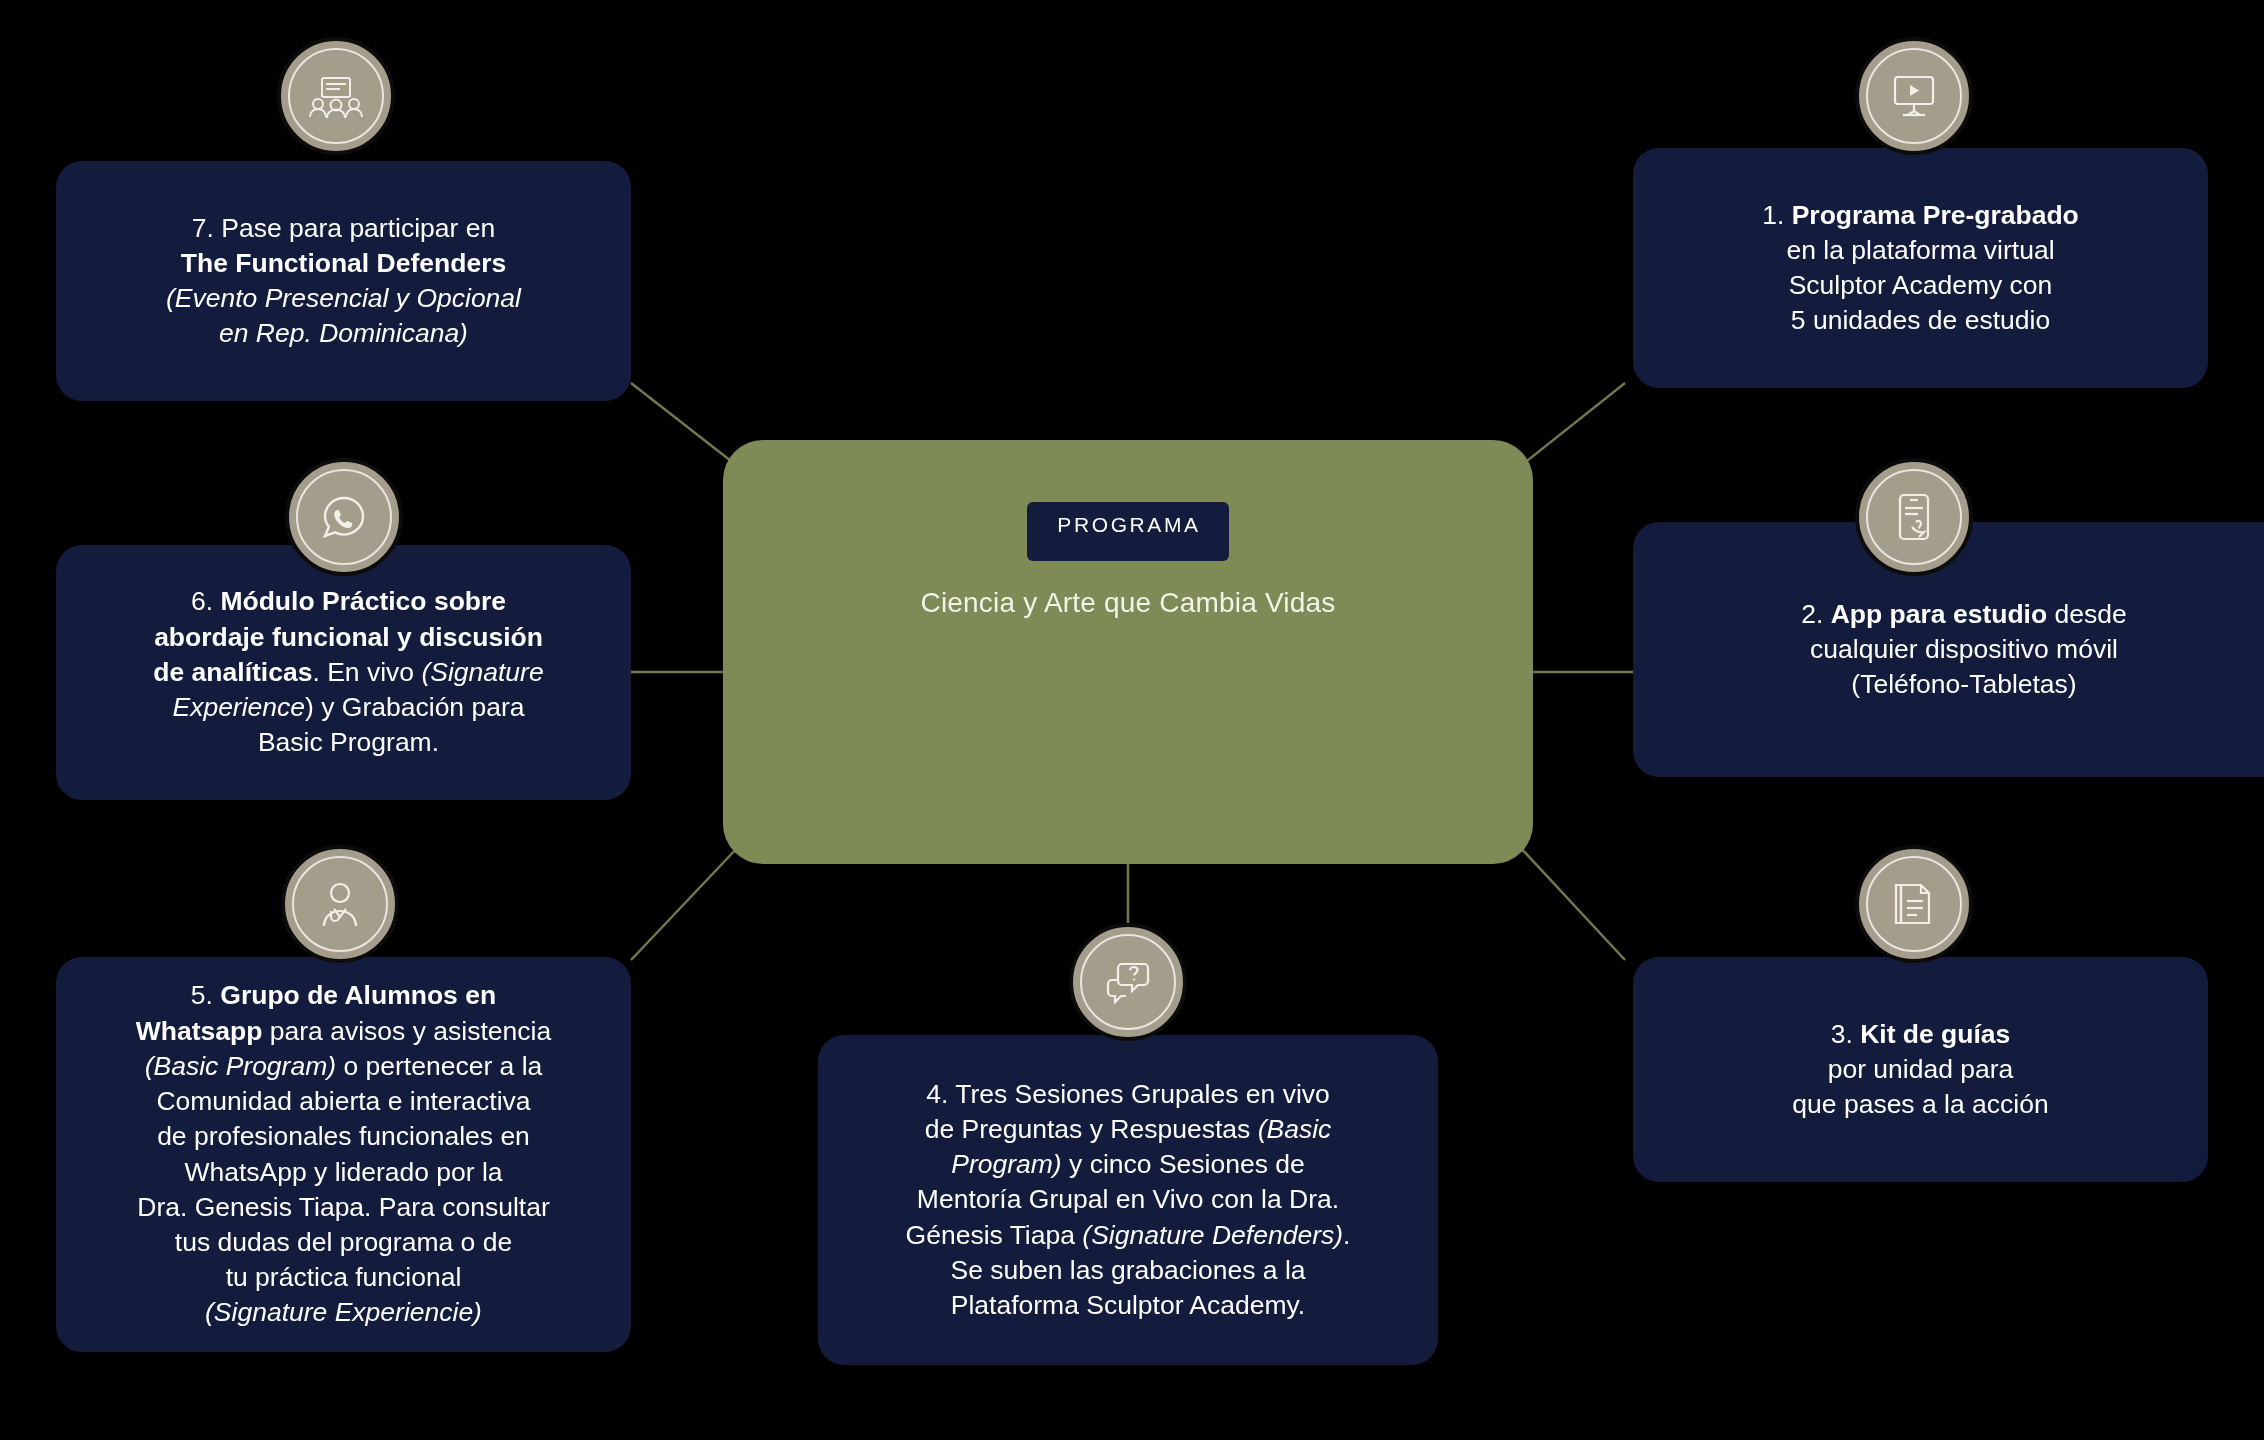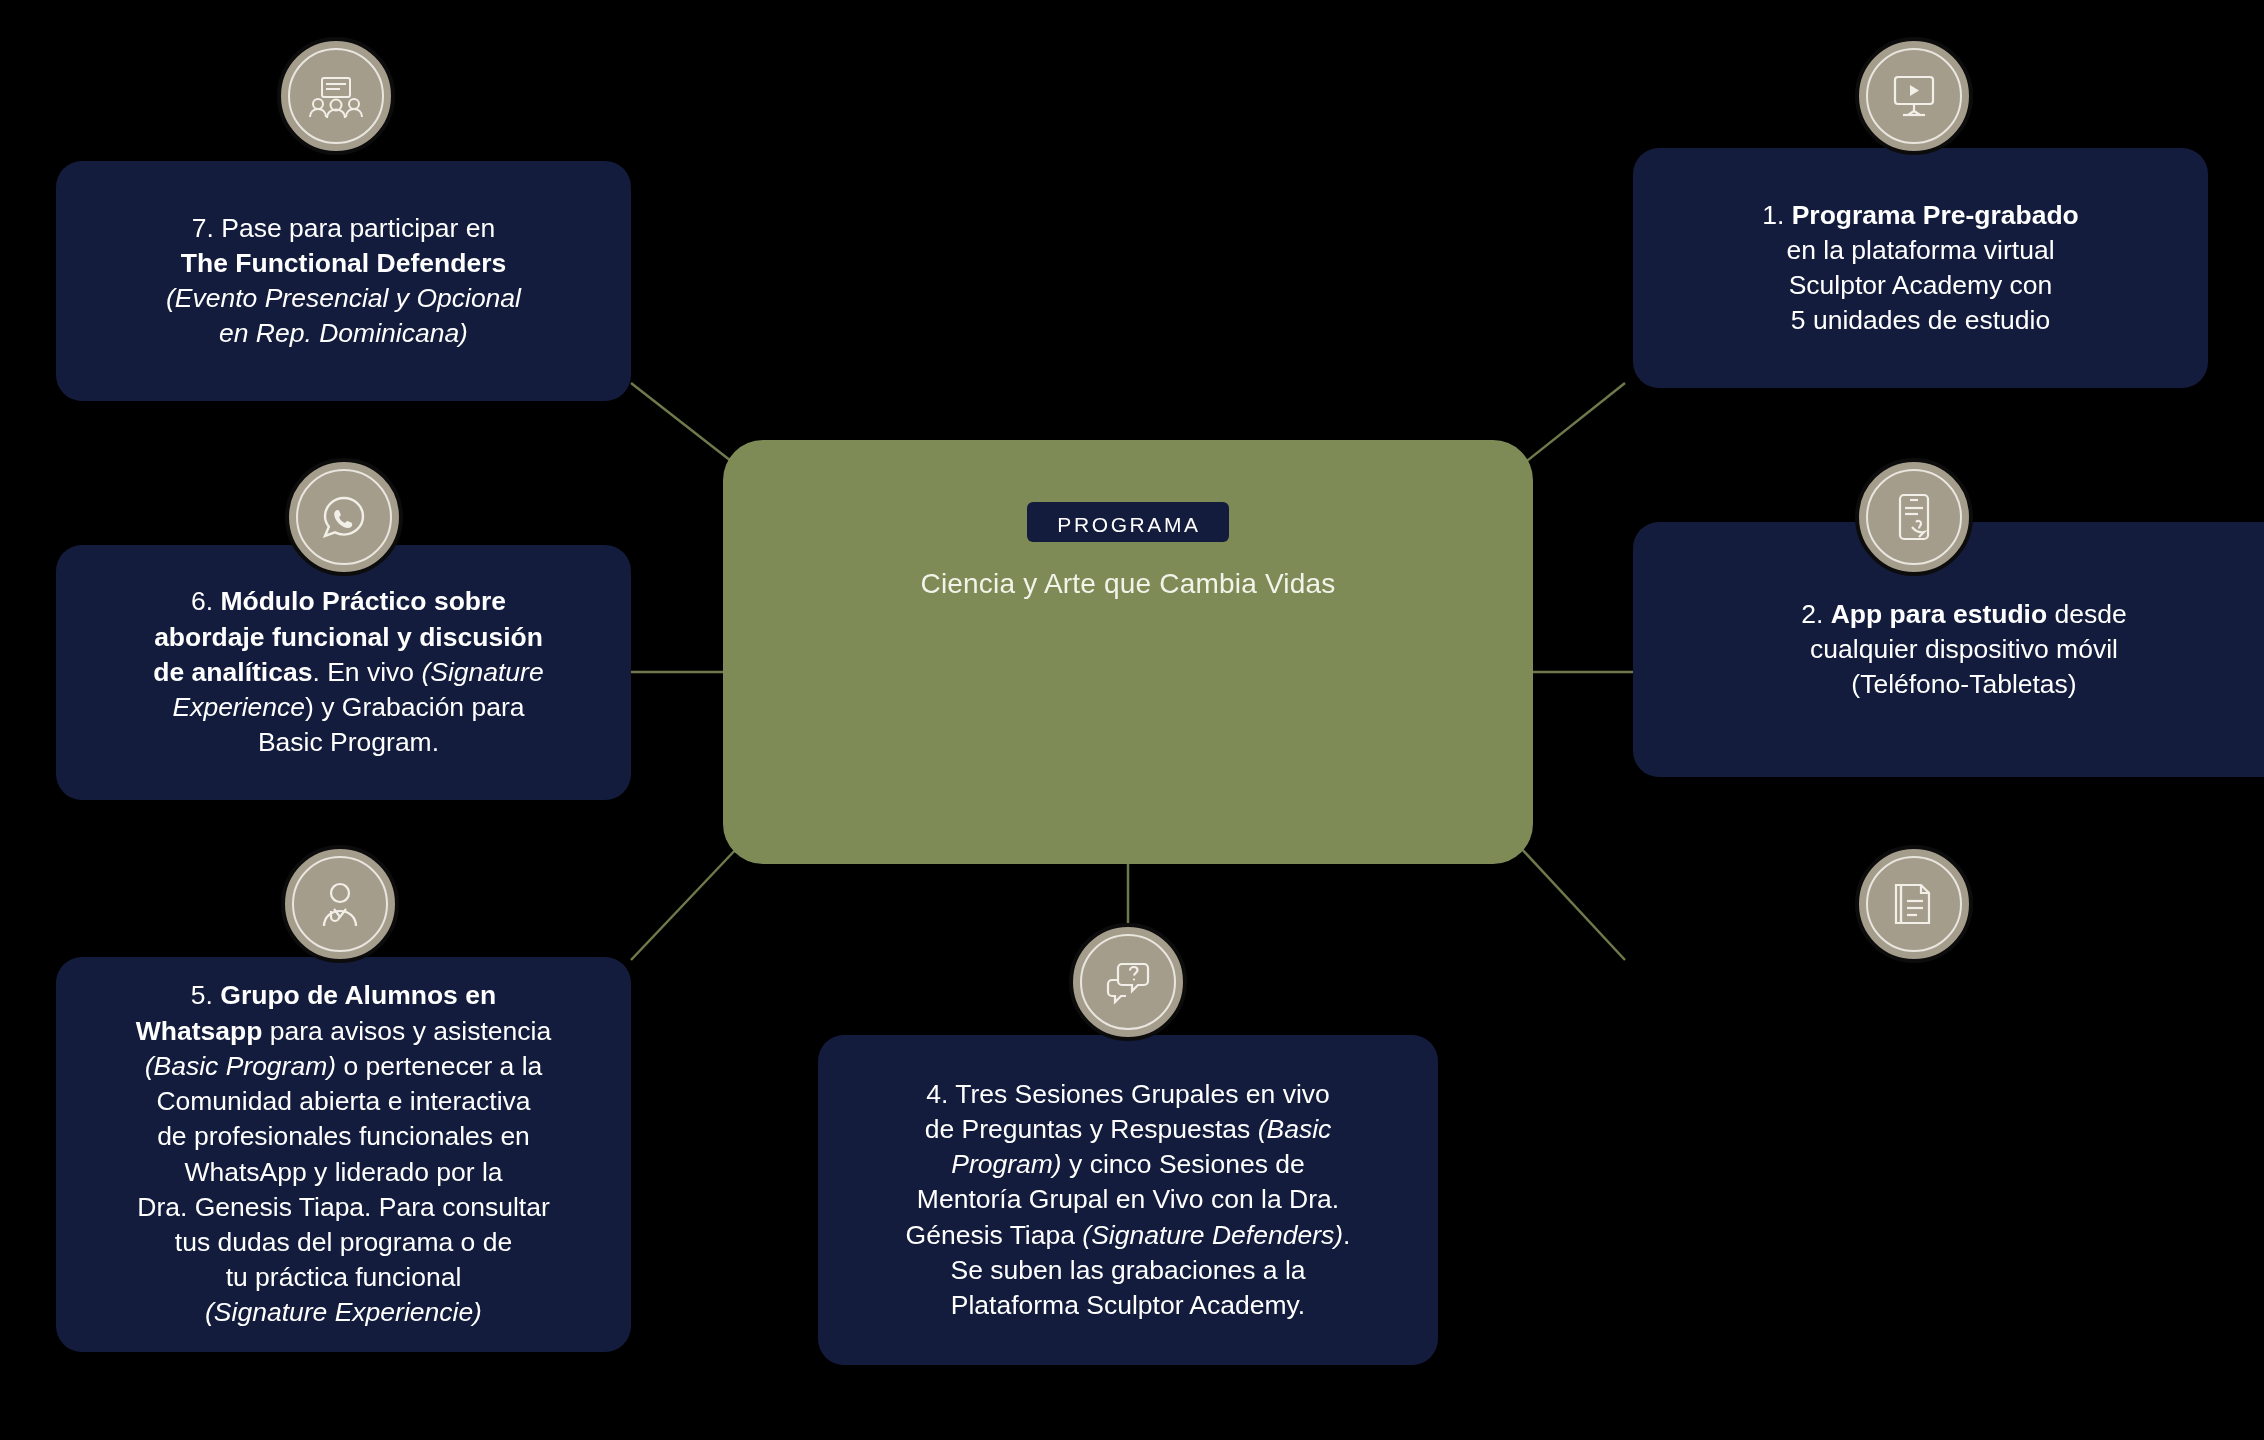--- a/index.html
+++ b/index.html
@@ -42,21 +42,21 @@
     flex-direction: column;
     align-items: center;
     justify-content: flex-start;
     padding-top: 62px;
   }
   .program-pill {
     background: #131c3c;
     color: #ffffff;
     font-size: 21px;
     letter-spacing: 2.6px;
-    padding: 11px 28px 5px 30px;
+    padding: 11px 28px 24px 30px;
     border-radius: 6px;
     font-family: "Liberation Sans", sans-serif;
   }
   .center-title {
     font-family: "Liberation Serif", serif;
     color: #ffffff;
     text-align: center;
     line-height: 1.0;
     margin-top: 24px;
   }
@@ -243,20 +243,25 @@
         <rect x="10" y="4" width="28" height="44" rx="4"></rect>
         <line x1="20" y1="9" x2="28" y2="9"></line>
         <line x1="15" y1="17" x2="33" y2="17"></line>
         <line x1="15" y1="23" x2="28" y2="23"></line>
         <path d="M26 31c2-2 5-1 5 1.5 0 2-2 3-2 5"></path>
         <path d="M22 36c3 4 8 6 12 5l-5 5"></path>
       </svg>
     </div>
   </div>
 
+  <div class="node" style="left:1633px; top:957px; width:575px; height:225px;">
+    <div>
+        <p><span>3. </span><b>Kit de guías</b><br>por unidad para<br>que pases a la acción</p>
+      </div>
+  </div>
   <div class="badge" style="left:1855px; top:845px;">
     <div class="ring">
       <svg width="48" height="50" viewBox="0 0 48 50" fill="none" stroke="#f2efe8" stroke-width="2.2">
         <path d="M11 6h20l8 8v30H11z"></path>
         <path d="M31 6v8h8"></path>
         <line x1="17" y1="22" x2="33" y2="22"></line>
         <line x1="17" y1="29" x2="33" y2="29"></line>
         <line x1="17" y1="36" x2="27" y2="36"></line>
         <path d="M6 6h5v38H6z"></path>
       </svg>

